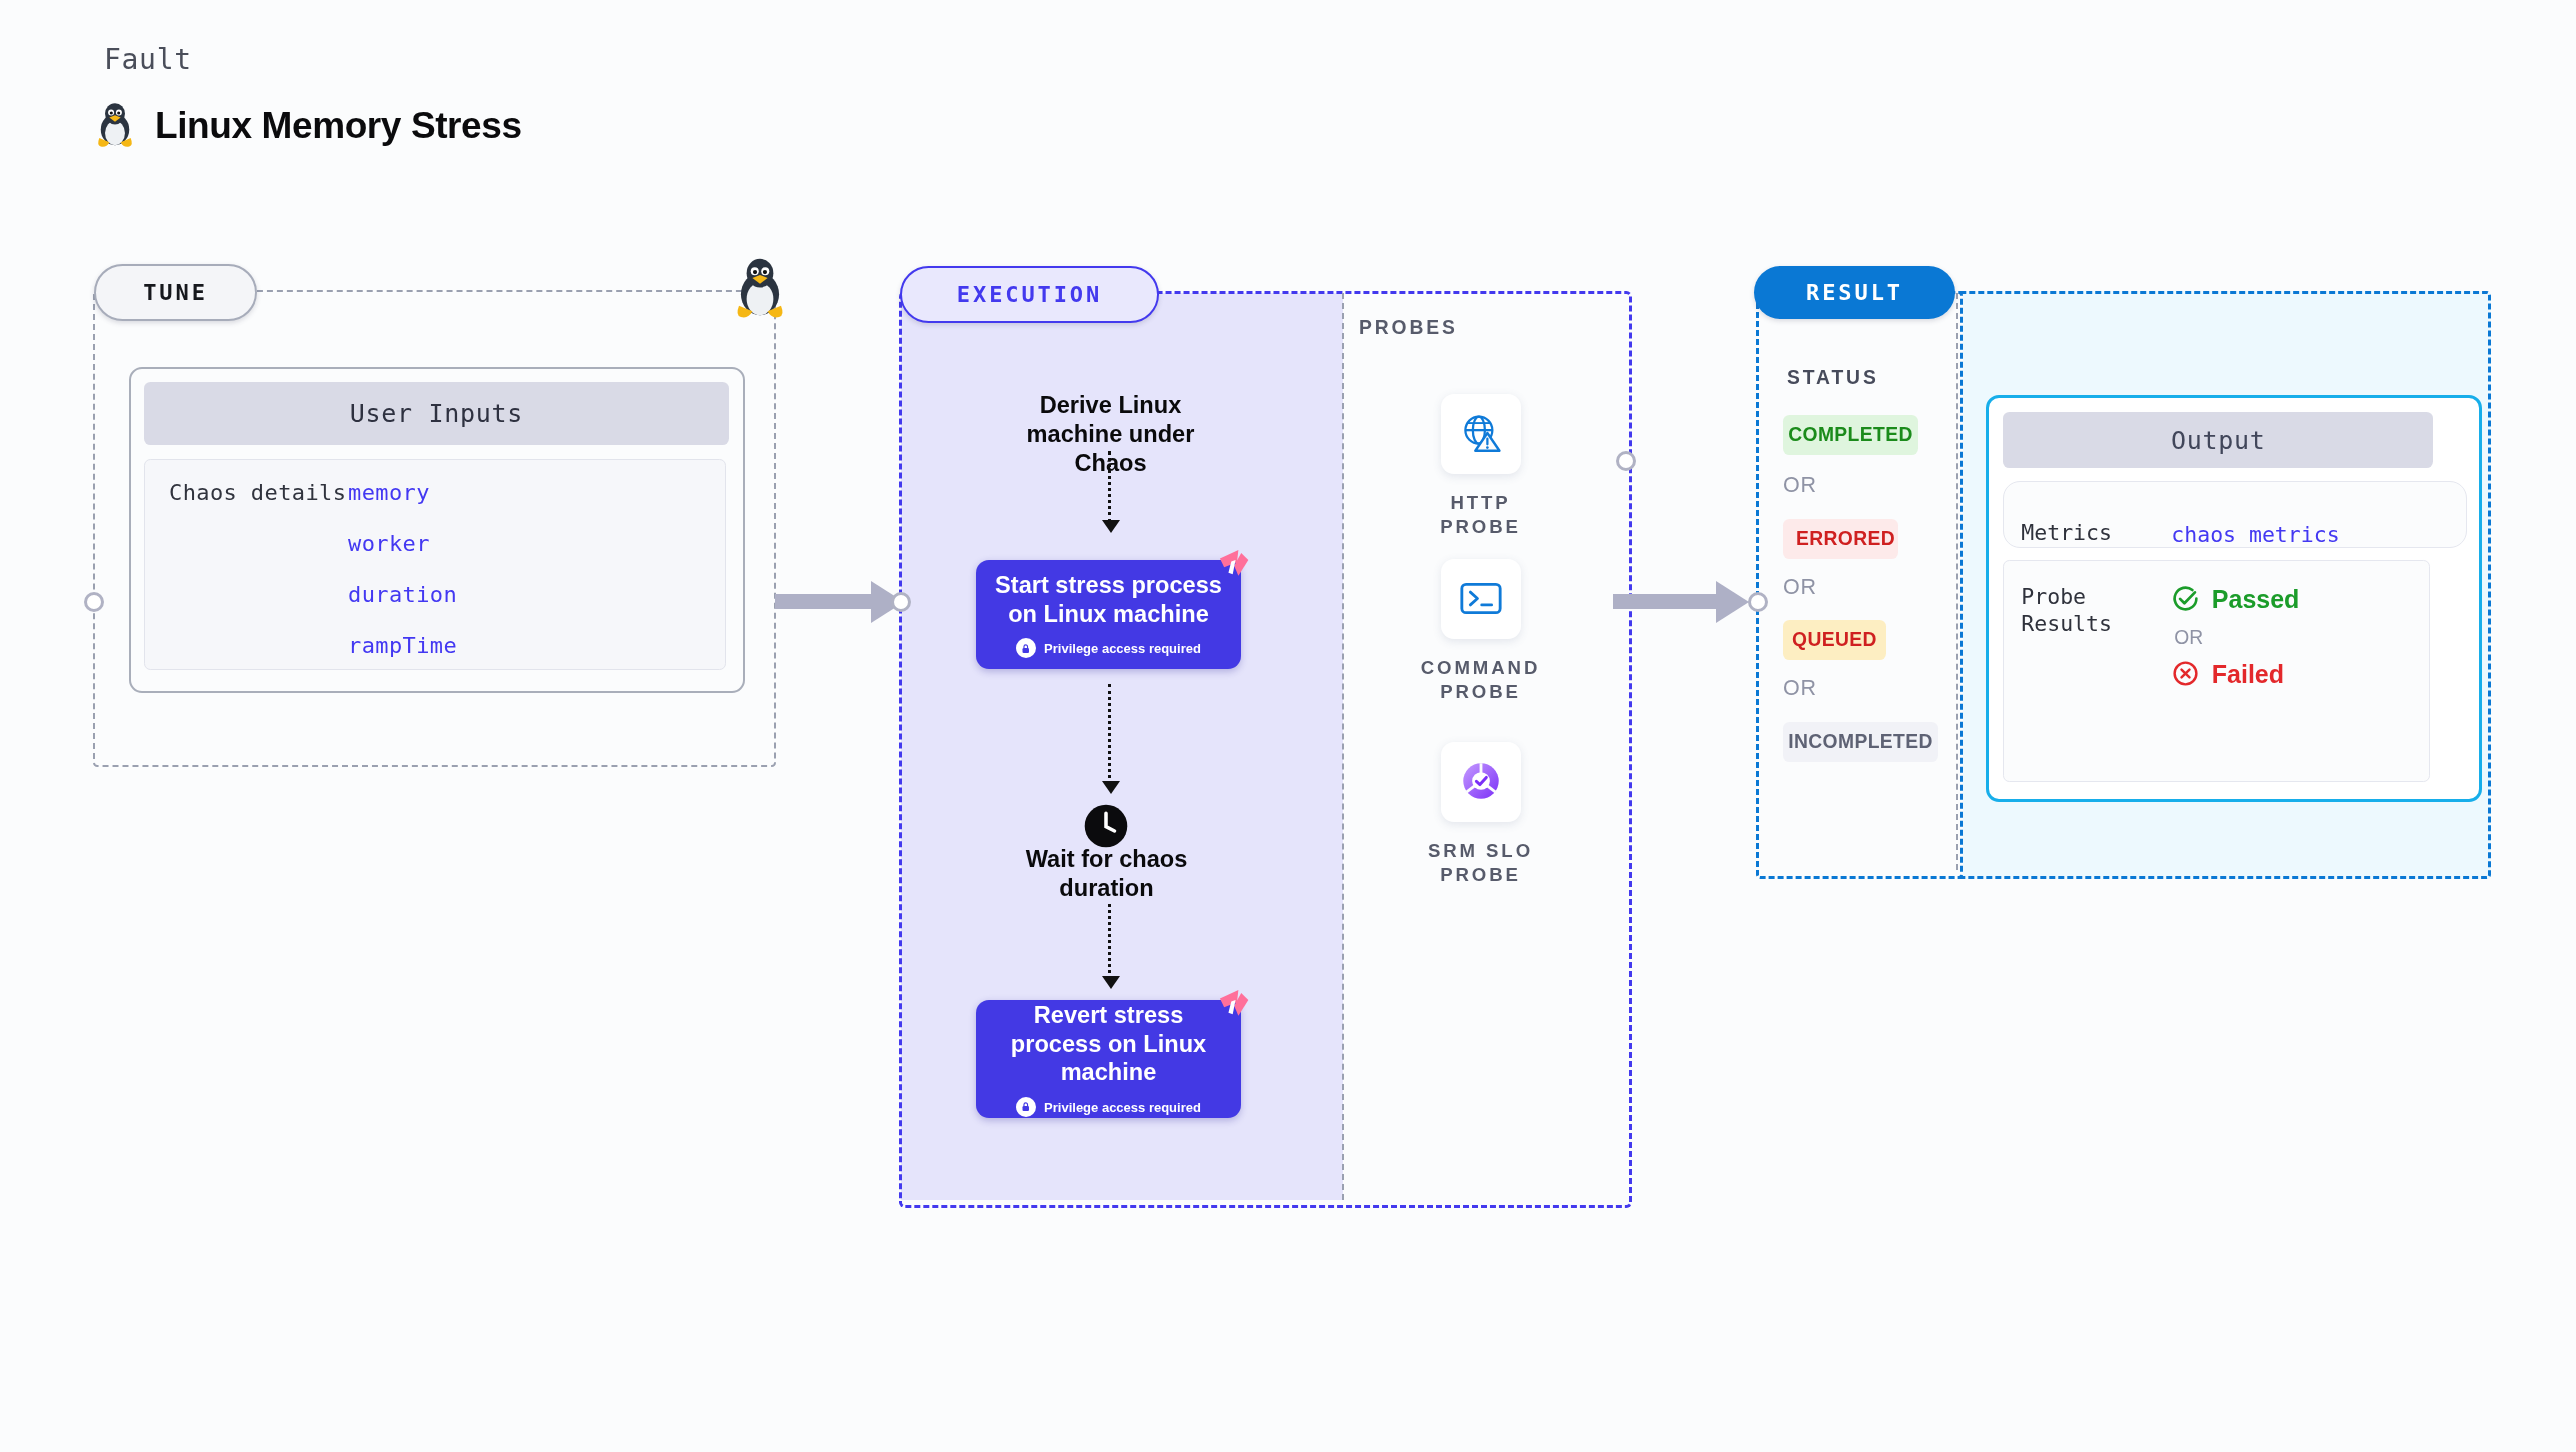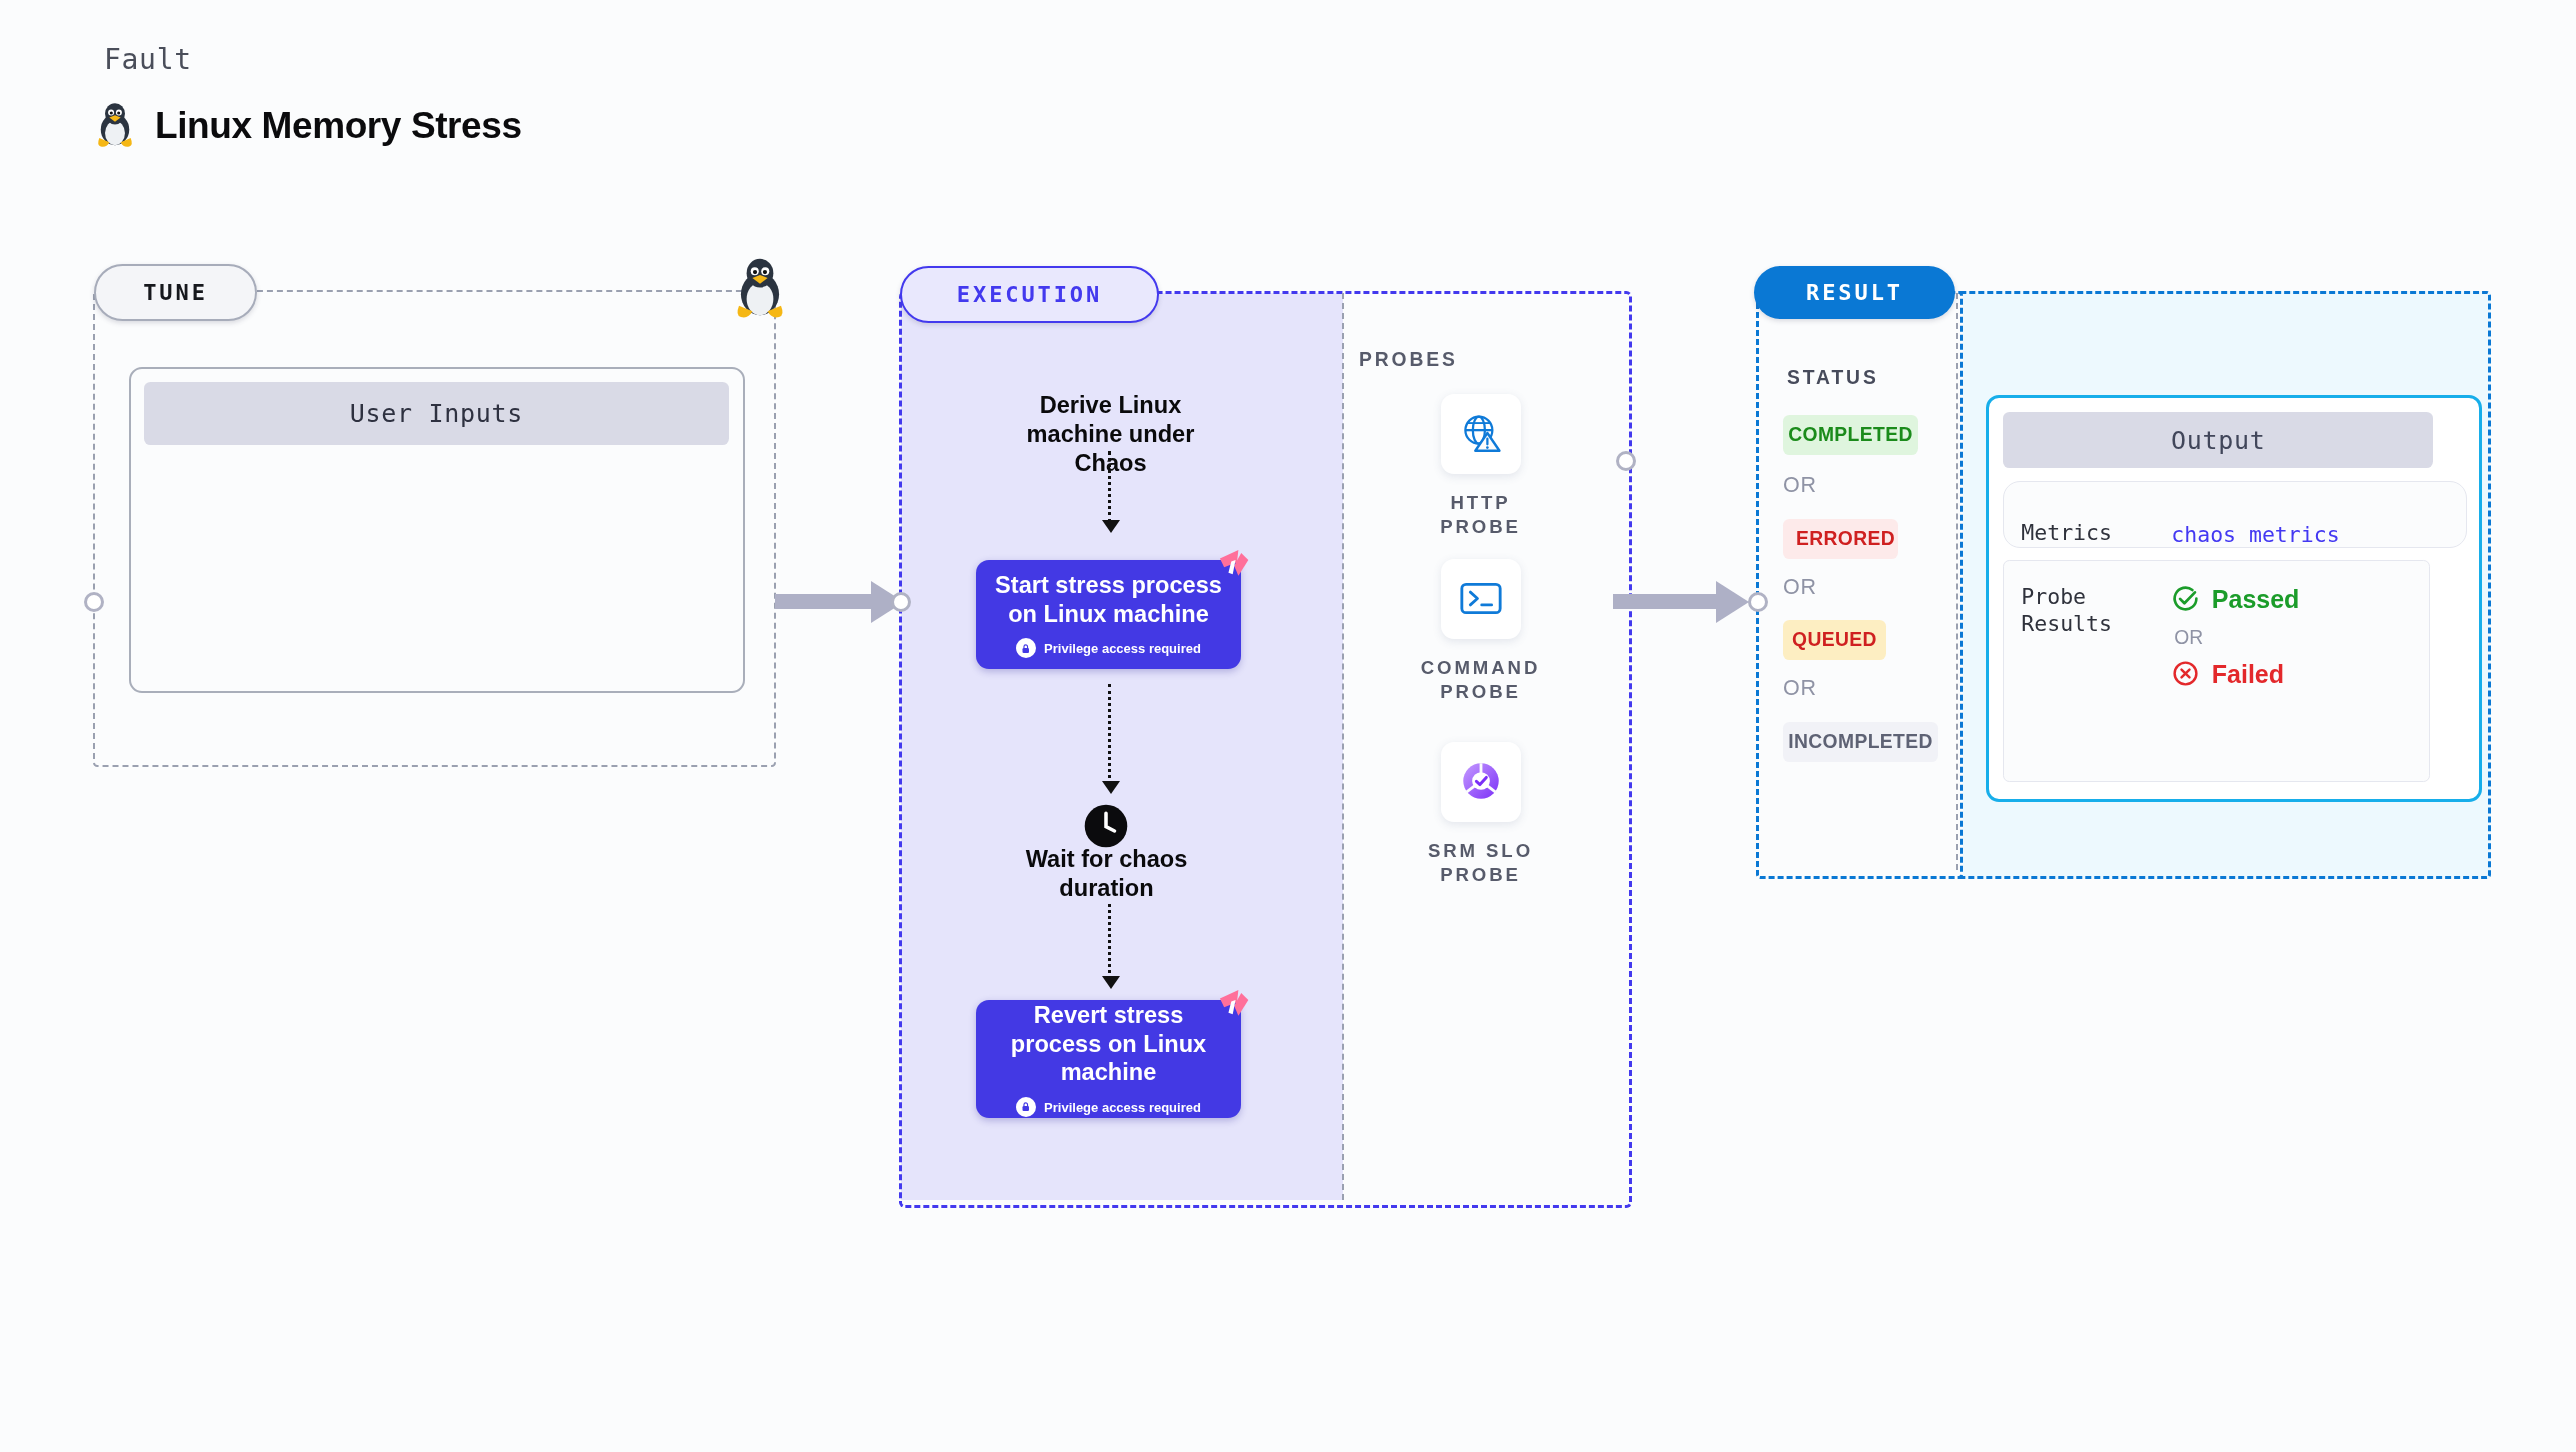--- a/index.html
+++ b/index.html
@@ -92,21 +92,21 @@
   #probes-divider{
     position:absolute;left:1342px;top:293px;width:0;height:907px;
     border-left:2.1px dashed #9aa0b0;
   }
   #exec-pill{
     left:900px;top:266px;width:255px;height:53px;
     background:#e9e8fd;border:2.9px solid #4339ee;color:#4339ee;font-size:22px;
   }
   #probes-title{
     position:absolute;left:1359px;top:317px;
-    font-size:19.3px;font-weight:bold;color:#575b6b;letter-spacing:2.9px;margin-top:32px;
+    font-size:19.3px;font-weight:bold;color:#575b6b;letter-spacing:2.9px;
   }
 
   .step-text{
     position:absolute;text-align:center;font-size:23.6px;font-weight:bold;
     color:#0a0a0c;line-height:1.22;
   }
   .dot-arrow{
     position:absolute;width:2.9px;border-left:3.6px dotted #111;
   }
   .dot-arrow::after{
@@ -244,20 +244,29 @@
     <circle cx="22.8" cy="16.8" r="2.2" fill="#111"></circle>
       <circle cx="33.2" cy="16.8" r="2.2" fill="#111"></circle>
     <path d="M20 23 L28 20 L36 23 L28 29 Z" fill="#f5b715"></path>
     <path d="M6 52 q-4 10 2 12 q8 2 12-6 Z" fill="#f5b715"></path>
     <path d="M50 52 q4 10 -2 12 q-8 2 -12-6 Z" fill="#f5b715"></path>
   </svg>
 </div>
 
 <div id="tune-card">
   <div id="user-inputs-header">User Inputs</div>
+  <div id="chaos-box">
+    <div id="chaos-label">Chaos details</div>
+    <div id="chaos-values">
+      <div class="chaos-val">memory</div>
+      <div class="chaos-val">worker</div>
+      <div class="chaos-val">duration</div>
+      <div class="chaos-val">rampTime</div>
+    </div>
+  </div>
 </div>
 
 <div class="node-dot" style="left:84px;top:592px;"></div>
 <div class="conn" style="left:775px;top:580px;width:129px;">
   <div class="shaft" style="width:96px;"></div>
     <div class="head"></div>
 </div>
 <div class="node-dot" style="left:891px;top:592px;"></div>
 
 <div id="exec-fill"></div>

